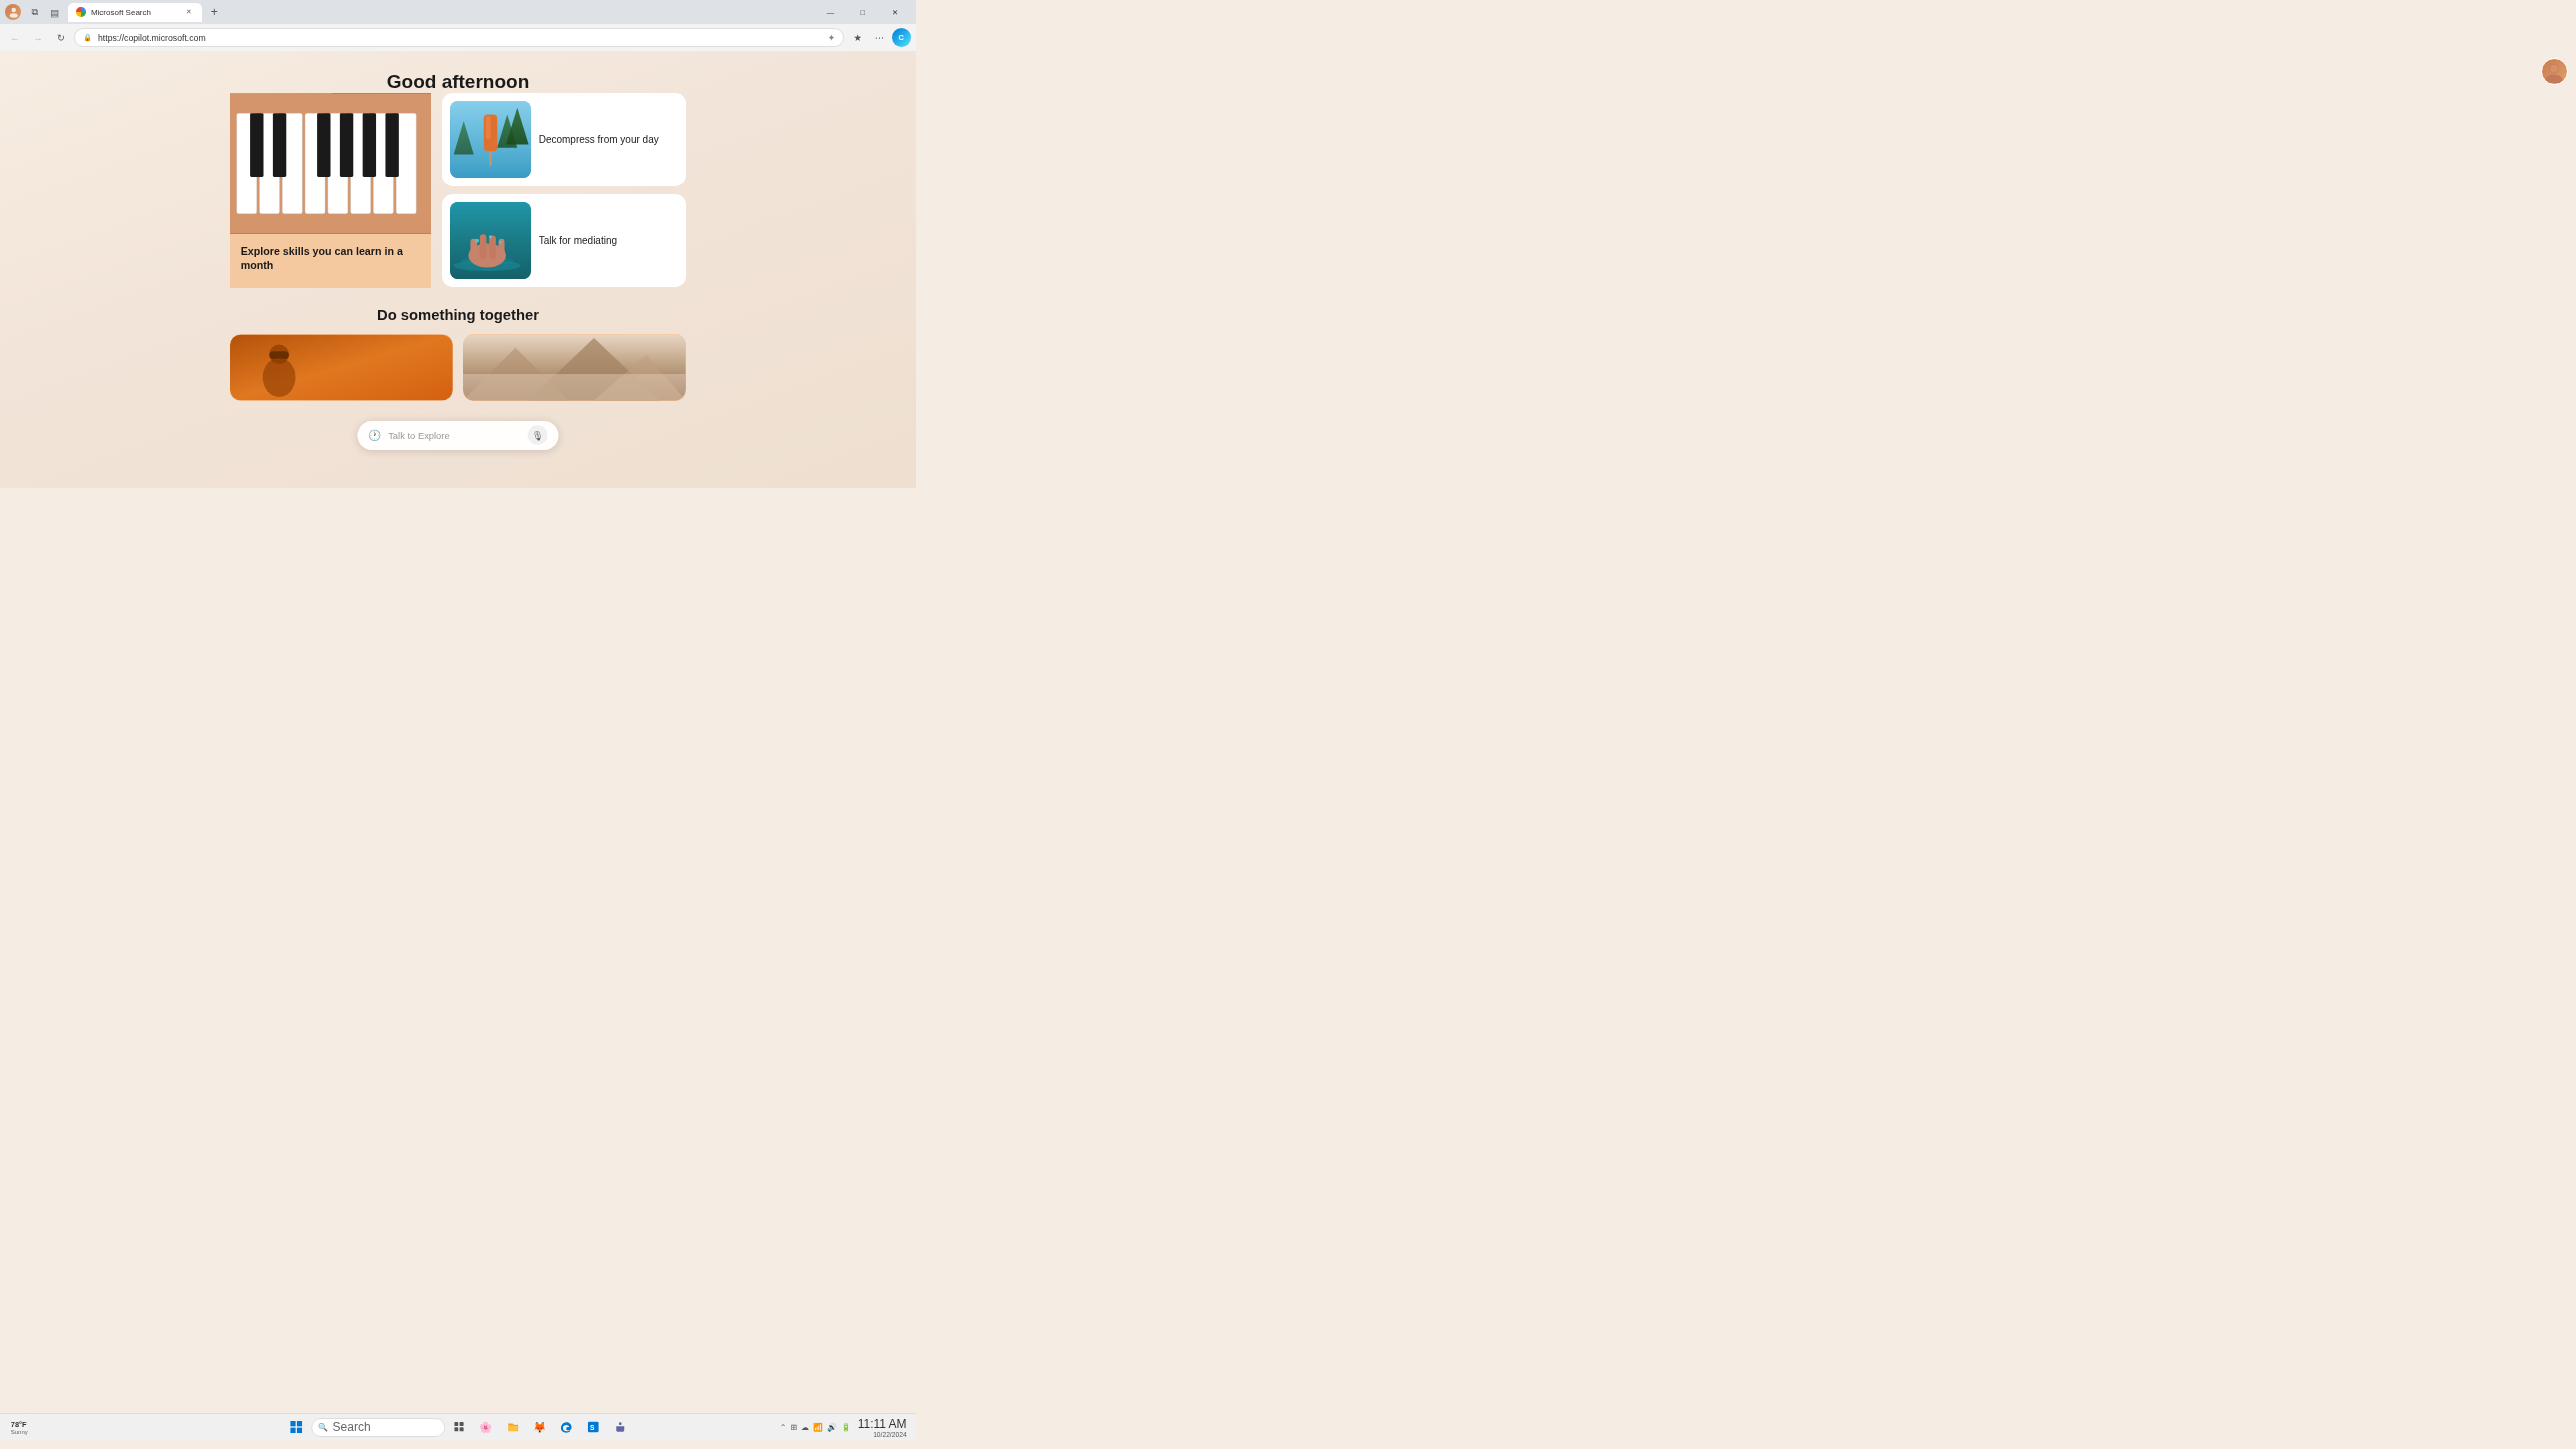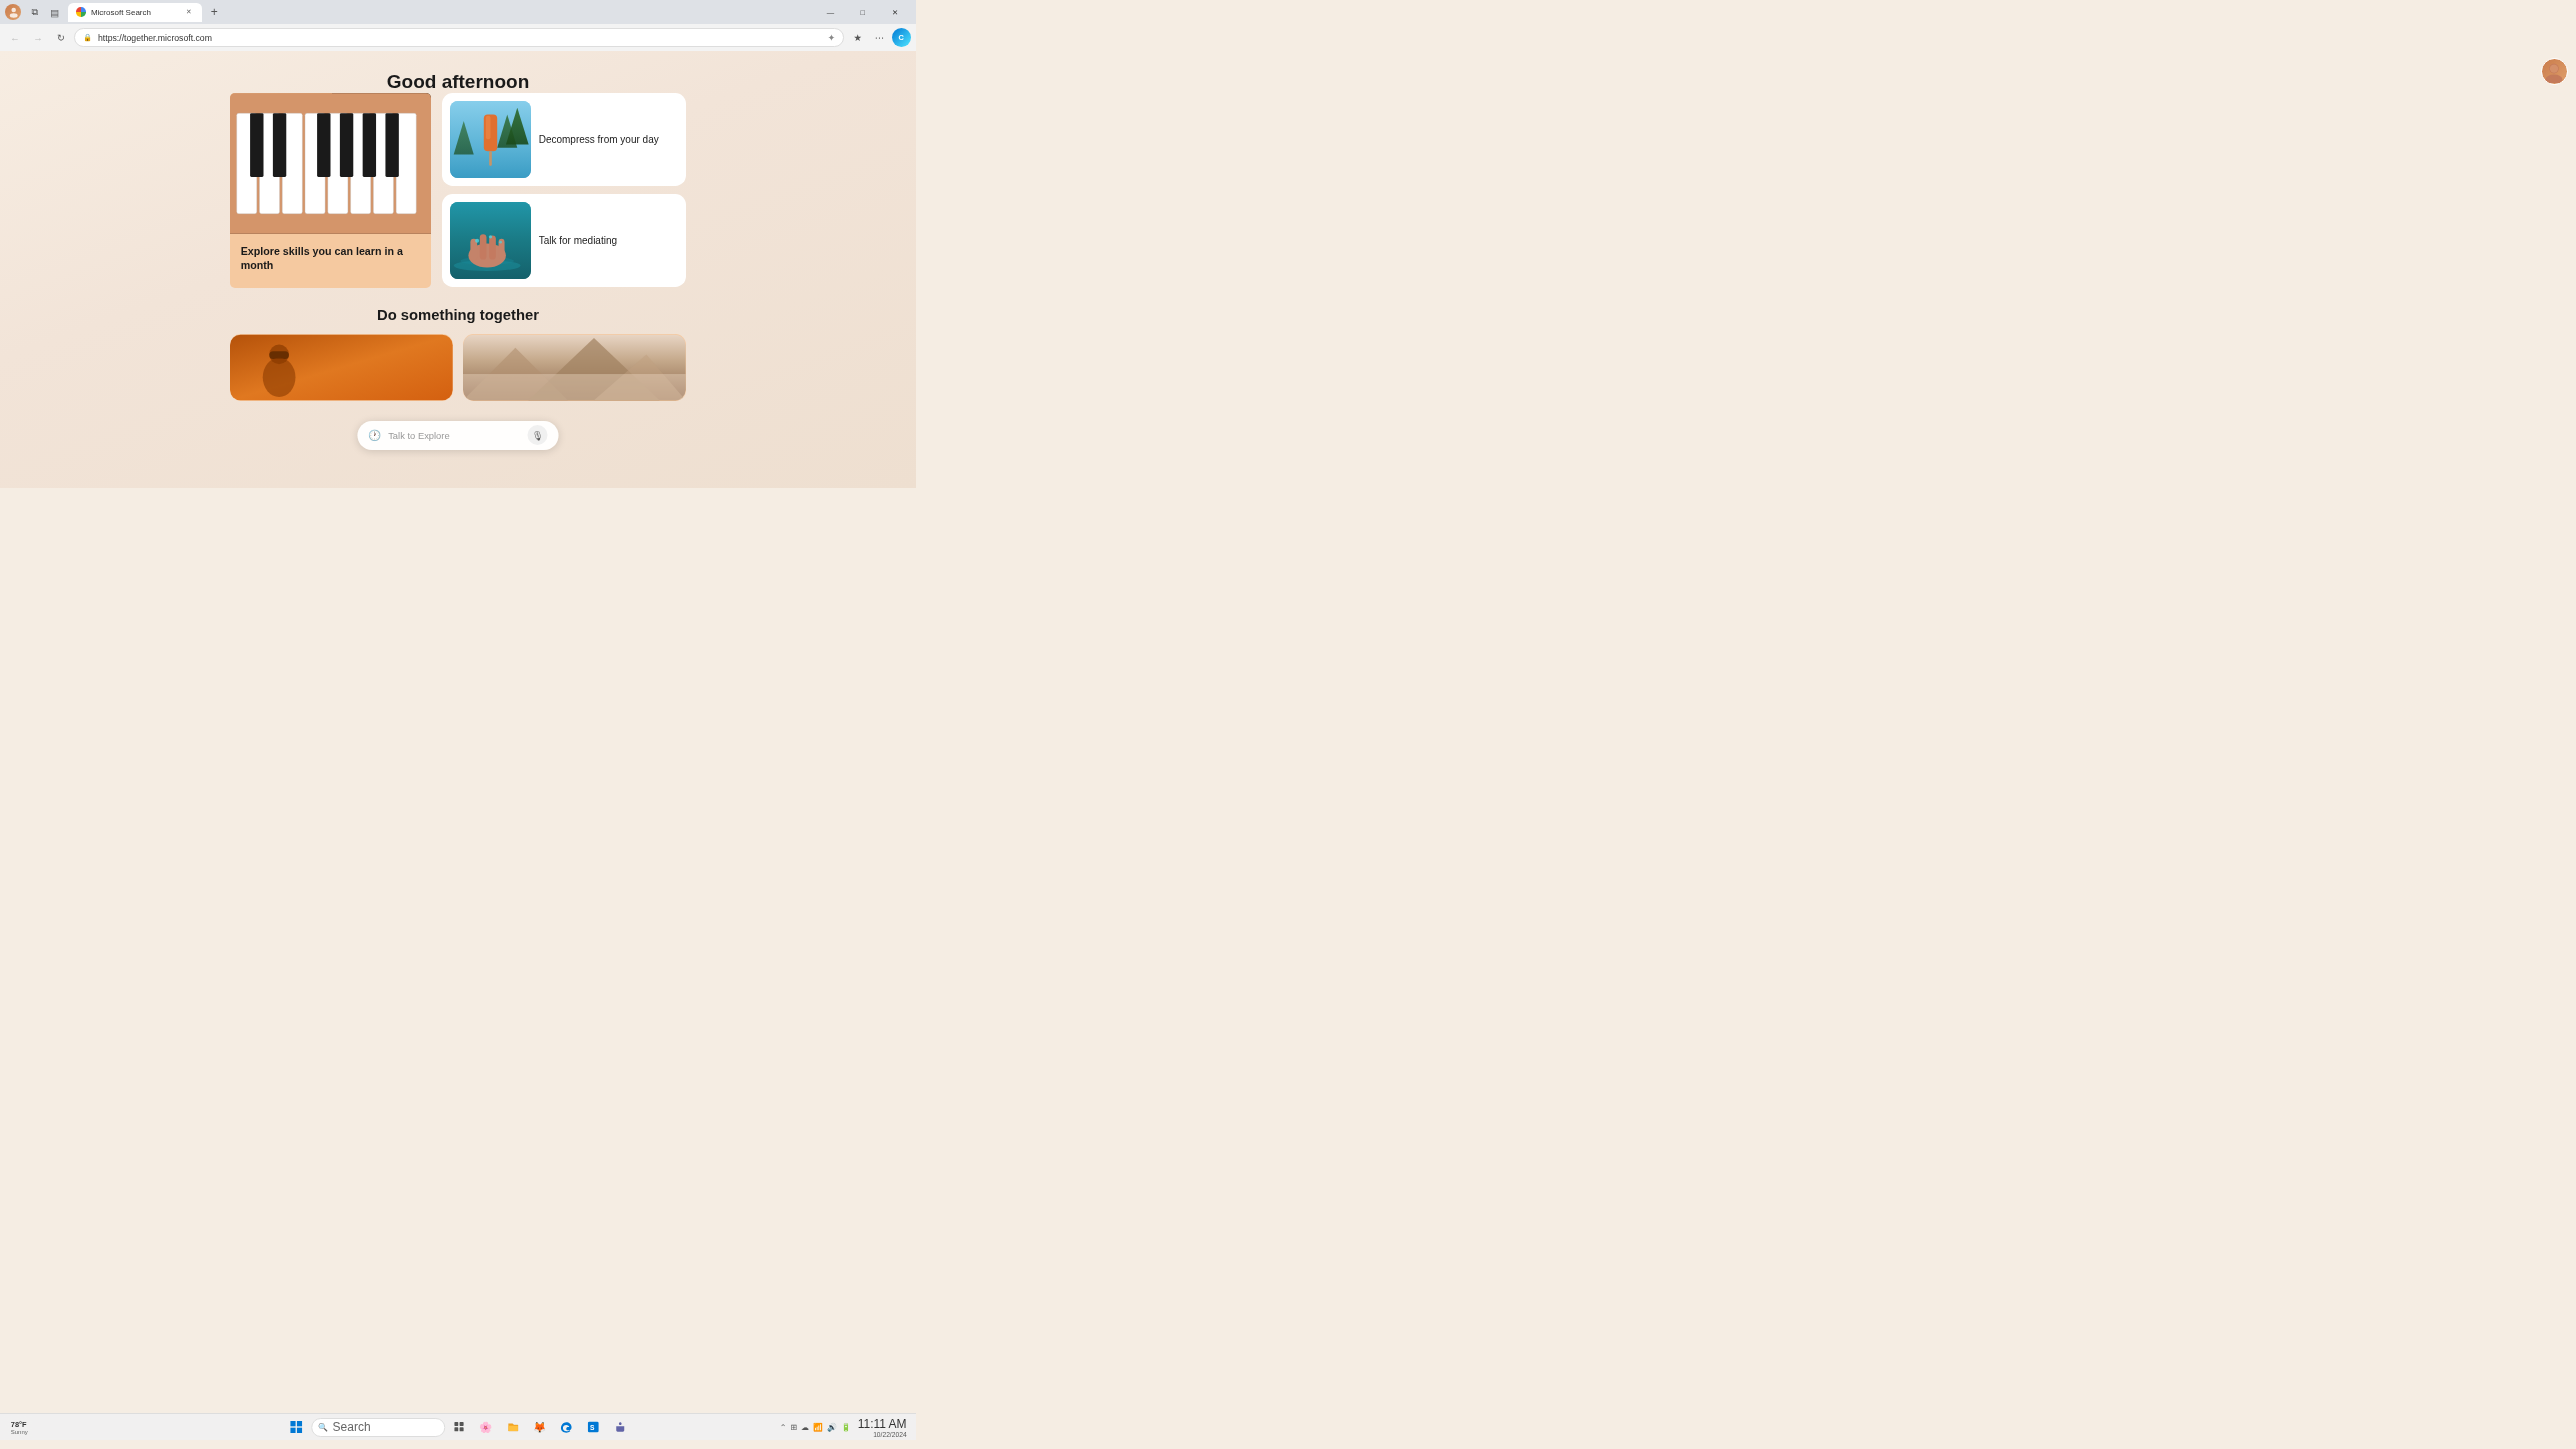--- a/index.html
+++ b/index.html
@@ -165,21 +165,21 @@
 
     .cards-grid {
       display: flex;
       gap: 10.7px;
       width: 456px;
     }
 
     .card-large {
       width: 201px;
       height: 195px;
-      border-radius: 5px;
+      border-radius: 0;
       overflow: hidden;
       background: #f5c9a0;
       cursor: pointer;
       position: relative;
       flex-shrink: 0;
     }
     .card-large-img {
       width: 100%;
       height: 141px;
       background: linear-gradient(135deg, #e8c4a0 0%, #d4a574 30%, #1a1a1a 30%);
@@ -415,21 +415,21 @@
       <div class="win-btn close">✕</div>
     </div>
   </div>
 
   <div class="address-bar-row">
     <div class="nav-btn disabled">←</div>
     <div class="nav-btn disabled">→</div>
     <div class="nav-btn">↻</div>
     <div class="address-bar">
       <span class="address-lock">🔒</span>
-      <span class="address-url">https://together.microsoft.com</span>
+      <span class="address-url">https://copilot.microsoft.com</span>
       <span style="color:#888;font-size:9.4px;">✦</span>
     </div>
     <div class="address-bar-actions">
       <div class="addr-action-btn">★</div>
       <div class="addr-action-btn">⋯</div>
       <div class="copilot-edge-icon">
         <span style="font-size:7.4px;font-weight:900;">C</span>
       </div>
     </div>
   </div>

